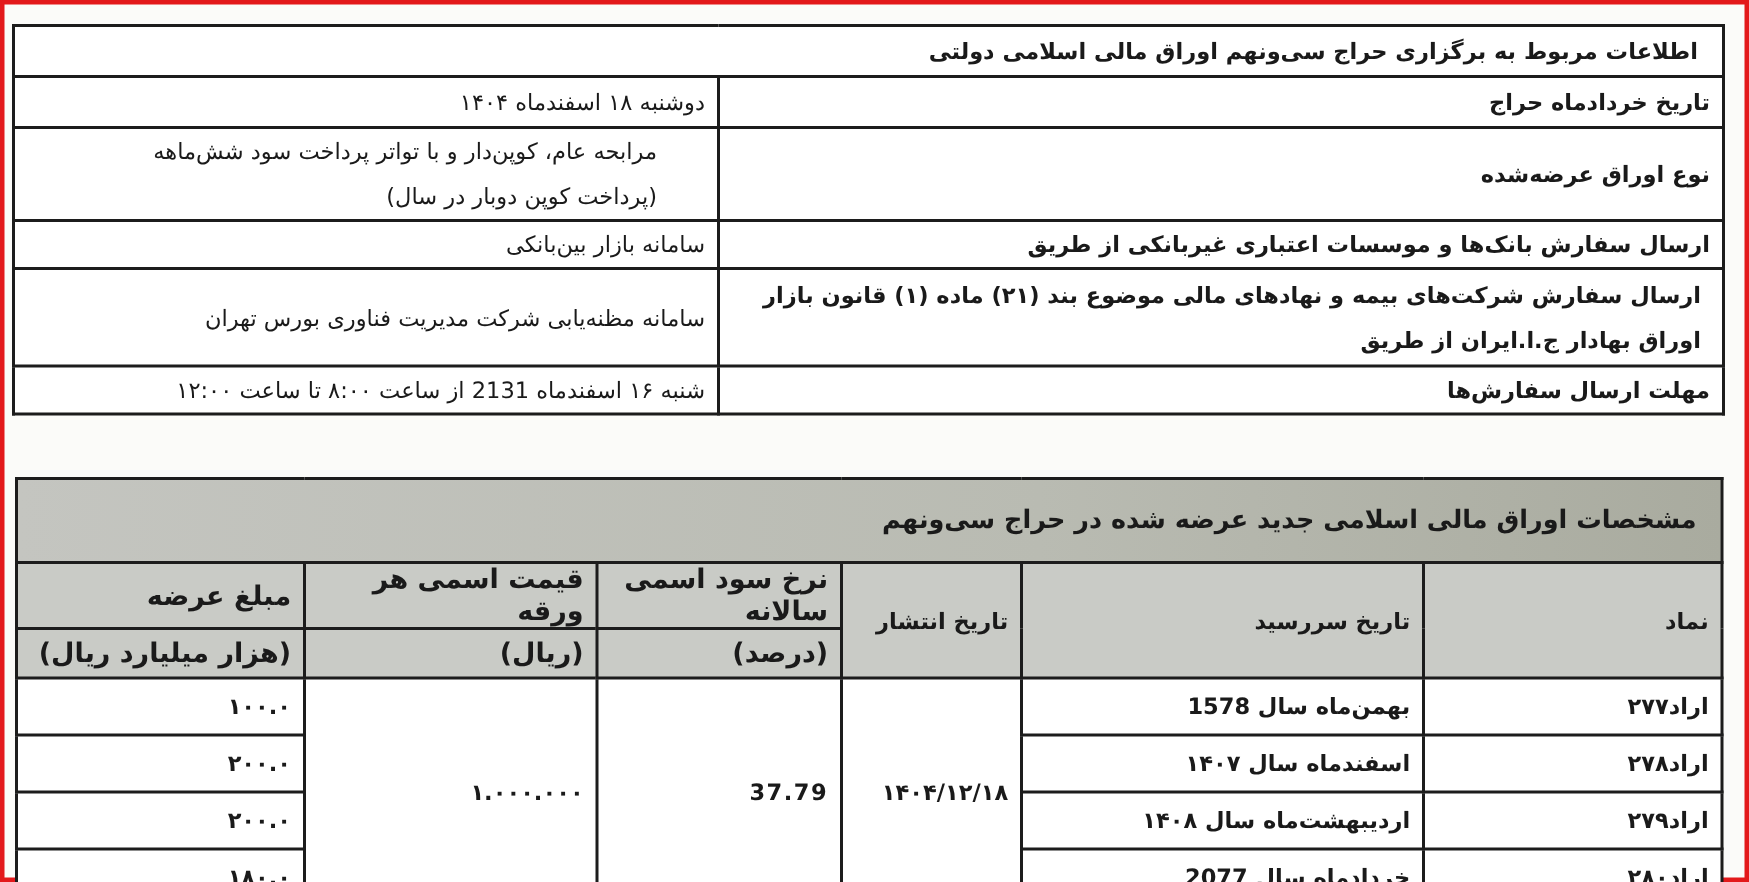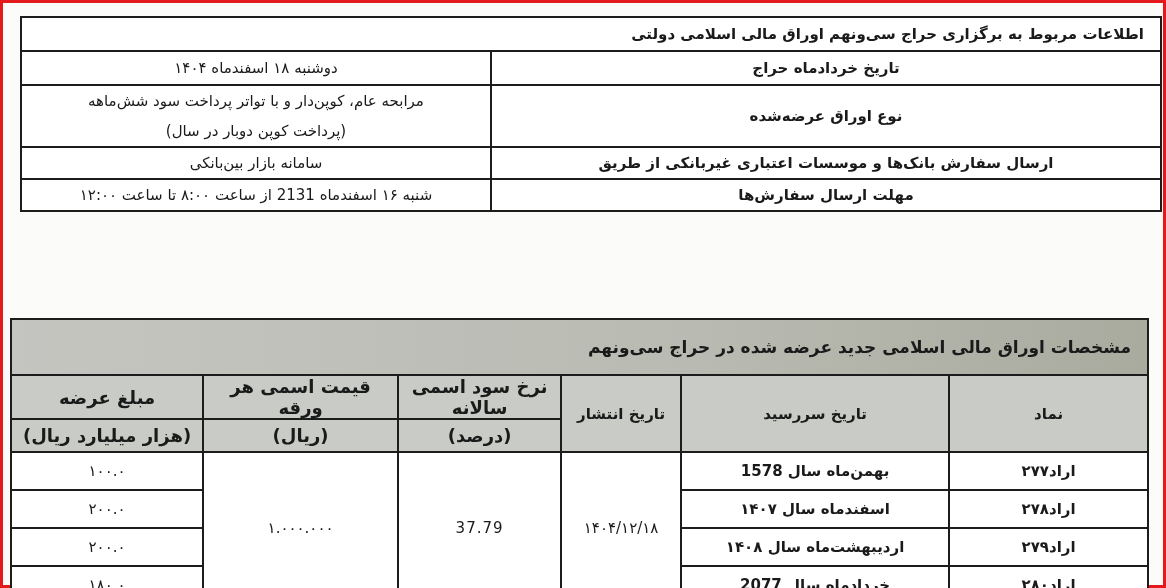--- a/index.html
+++ b/index.html
@@ -8,34 +8,34 @@
     background: #fbfbf9;
     font-family: "DejaVu Sans", sans-serif;
     color: #1a1a1a;
   }
   .frame {
     position: absolute; left: 0; top: 0; width: 1160px; height: 582px;
     border: 3px solid #e3191b;
     pointer-events: none;
   }
   table { border-collapse: collapse; position: absolute; table-layout: fixed; direction: rtl; }
-  td { border: 2px solid #1c1c1c; text-align: center; vertical-align: middle; padding: 0 8px; }
+  td { border: 2px solid #1c1c1c; text-align: right; vertical-align: middle; padding: 0 8px; }
   .title-cell {
     background: linear-gradient(to left, #a9ab9f 0%, #b9bbb2 40%, #c4c5c0 100%);
     font-weight: bold; font-size: 17px; text-align: right; padding-right: 16px;
   }
-  .t1 { left: 20px; top: 16px; width: 1140px; }
+  .t1 { left: 8px; top: 16px; width: 1140px; }
   .t1 td { font-size: 15px; background: #ffffff; }
   .t1 .lbl { font-weight: bold; font-size: 15px; line-height: 30px; }
   .t1 .val { font-size: 15px; line-height: 30px; }
   .t2 { left: 10px; top: 318px; width: 1137px; }
   .t2 .hdr { background: #c9cbc6; font-size: 18px; font-weight: bold; }
   .t2 .hdr.main { font-size: 15px; }
   .t2 td.data { background: #ffffff; font-size: 15px; font-weight: bold; }
-  .t2 td.num { font-size: 15px; font-weight: normal; letter-spacing: 1px; }
+  .t2 td.num { font-size: 15px; font-weight: bold; letter-spacing: 1px; }
 </style>
 </head>
 <body>
 
 <div class="frame"></div>
 
 <table class="t1">
   <colgroup>
     <col style="width:670px">
     <col style="width:470px">
@@ -48,20 +48,24 @@
     <td class="lbl">تاریخ خردادماه حراج</td>
     <td class="val">دوشنبه ۱۸ اسفندماه ۱۴۰۴</td>
   </tr>
   <tr style="height:54px">
     <td class="lbl">نوع اوراق عرضه‌شده</td>
     <td class="val" style="padding:0 40px">مرابحه عام، کوپن‌دار و با تواتر پرداخت سود شش‌ماهه (پرداخت کوپن دوبار در سال)</td>
   </tr>
   <tr style="height:32px">
     <td class="lbl">ارسال سفارش بانک‌ها و موسسات اعتباری غیربانکی از طریق</td>
     <td class="val">سامانه بازار بین‌بانکی</td>
+  </tr>
+  <tr style="height:65px">
+    <td class="lbl" style="padding:0 14px">ارسال سفارش شرکت‌های بیمه و نهادهای مالی موضوع بند (۲۱) ماده (۱) قانون بازار اوراق بهادار ج.ا.ایران از طریق</td>
+    <td class="val">سامانه مظنه‌یابی شرکت مدیریت فناوری بورس تهران</td>
   </tr>
   <tr style="height:32px">
     <td class="lbl">مهلت ارسال سفارش‌ها</td>
     <td class="val">شنبه ۱۶ اسفندماه 2131 از ساعت ۸:۰۰ تا ساعت ۱۲:۰۰</td>
   </tr>
 </tbody>
   </table>
 
 <table class="t2">
   <colgroup>

